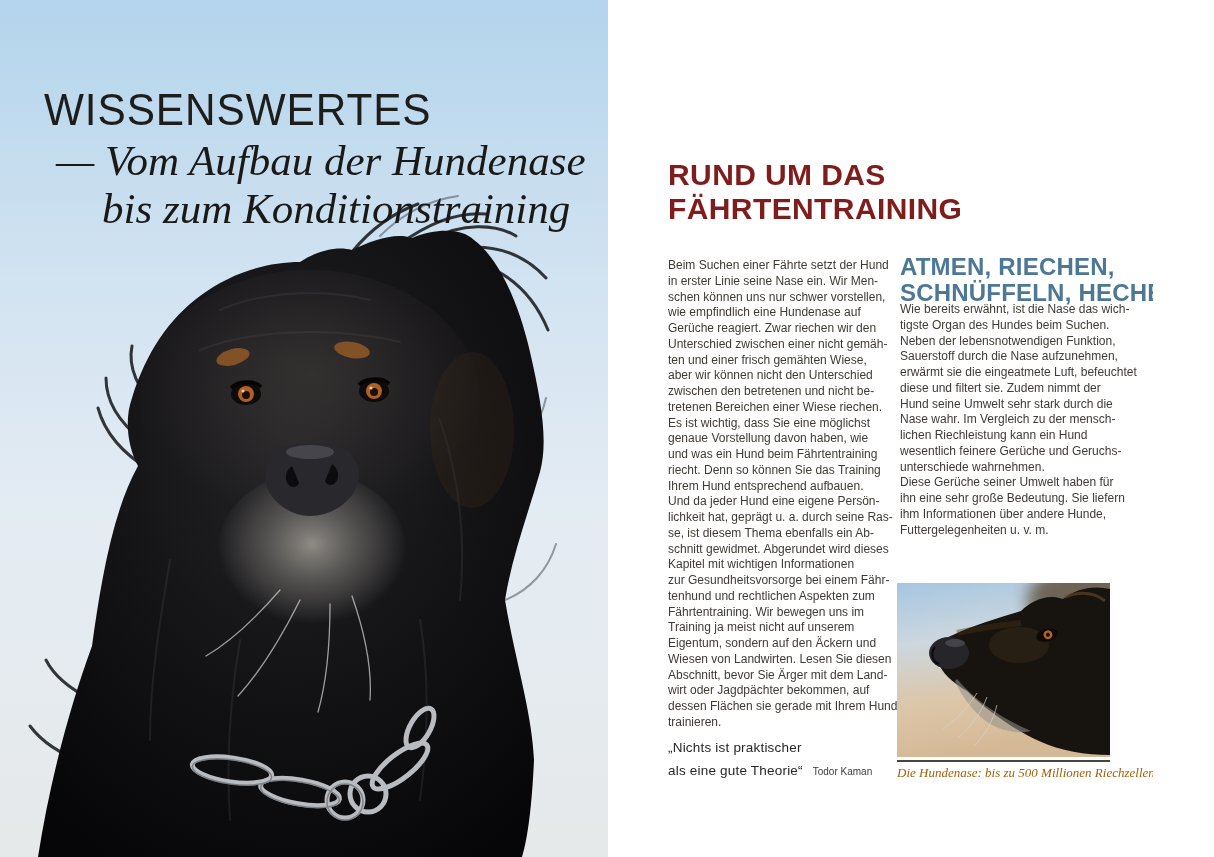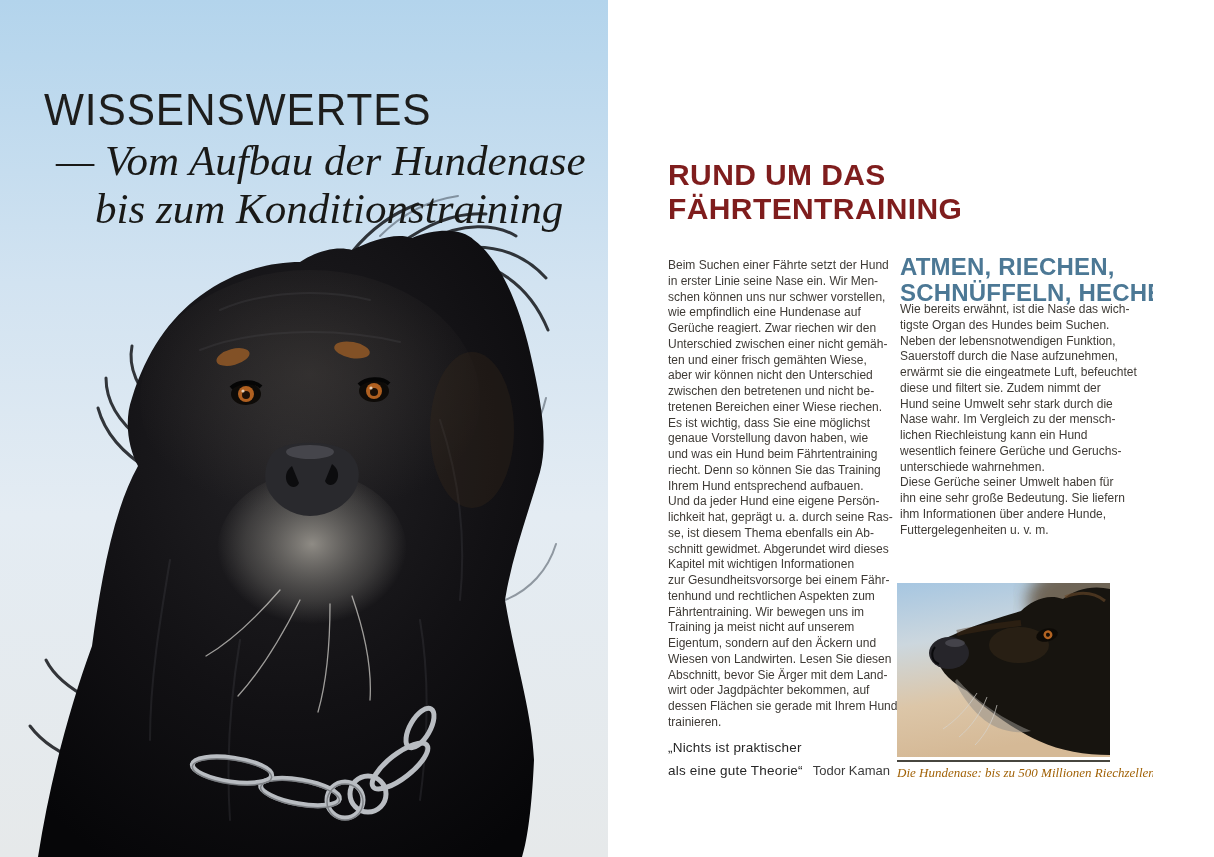--- a/index.html
+++ b/index.html
@@ -13,42 +13,42 @@
   .kicker{
     position:absolute;left:44px;top:84px;
     font-size:45px;letter-spacing:1px;color:#1d1d1c;
     transform:scaleX(.94);transform-origin:left top;white-space:pre;
   }
   .subtitle{
     position:absolute;font-family:"Liberation Serif",serif;font-style:italic;
     font-size:43px;color:#191917;white-space:pre;text-align:center;
   }
   .subtitle.l1{left:56px;top:136px;}
-  .subtitle.l2{left:95px;top:184px;}
+  .subtitle.l2{left:102px;top:184px;}
   
   #right-page{position:absolute;left:608px;top:0;width:606px;height:857px;background:#fff;}
   .heading{
     position:absolute;left:60px;top:158px;
     font-size:30px;line-height:34px;font-weight:bold;letter-spacing:.4px;
     color:#7f1d1d;white-space:pre;
   }
   .bodycol{
     font-family:Liberation Sans, sans-serif;font-size:12px;line-height:15.75px;
     color:#3e3a35;white-space:pre;position:absolute;
   }
   #intro-col{left:60px;top:258px;width:226px;}
   #body-col{left:292px;top:302px;width:218px;}
   .subheading{
     position:absolute;left:292px;top:254px;
     font-size:24px;line-height:26px;font-weight:bold;letter-spacing:.2px;
     color:#4c7895;white-space:pre;
   }
   .quote{position:absolute;left:60px;top:736px;font-size:13.5px;line-height:23px;color:#262626;}
   .quote .q{font-weight:normal;letter-spacing:.2px;display:block;}
-  .quote .attr{font-weight:normal;color:#3c3c3c;margin-left:10px;font-size:13px;}
+  .quote .attr{font-weight:normal;color:#3c3c3c;margin-left:10px;font-size:10px;}
   #nose-photo{position:absolute;left:289px;top:583px;width:213px;height:174px;}
   .caption-rule{position:absolute;left:289px;top:760px;width:213px;border-top:2px solid #47463f;}
   .caption{
     position:absolute;left:289px;top:765px;width:230px;
     font-family:"Liberation Serif",serif;font-style:italic;font-size:13px;color:#a16207;
     white-space:pre;
   }
   .pagenum{
     position:absolute;left:545px;top:800px;
     font-family:"Liberation Serif",serif;font-size:15px;color:#2c2a27;

